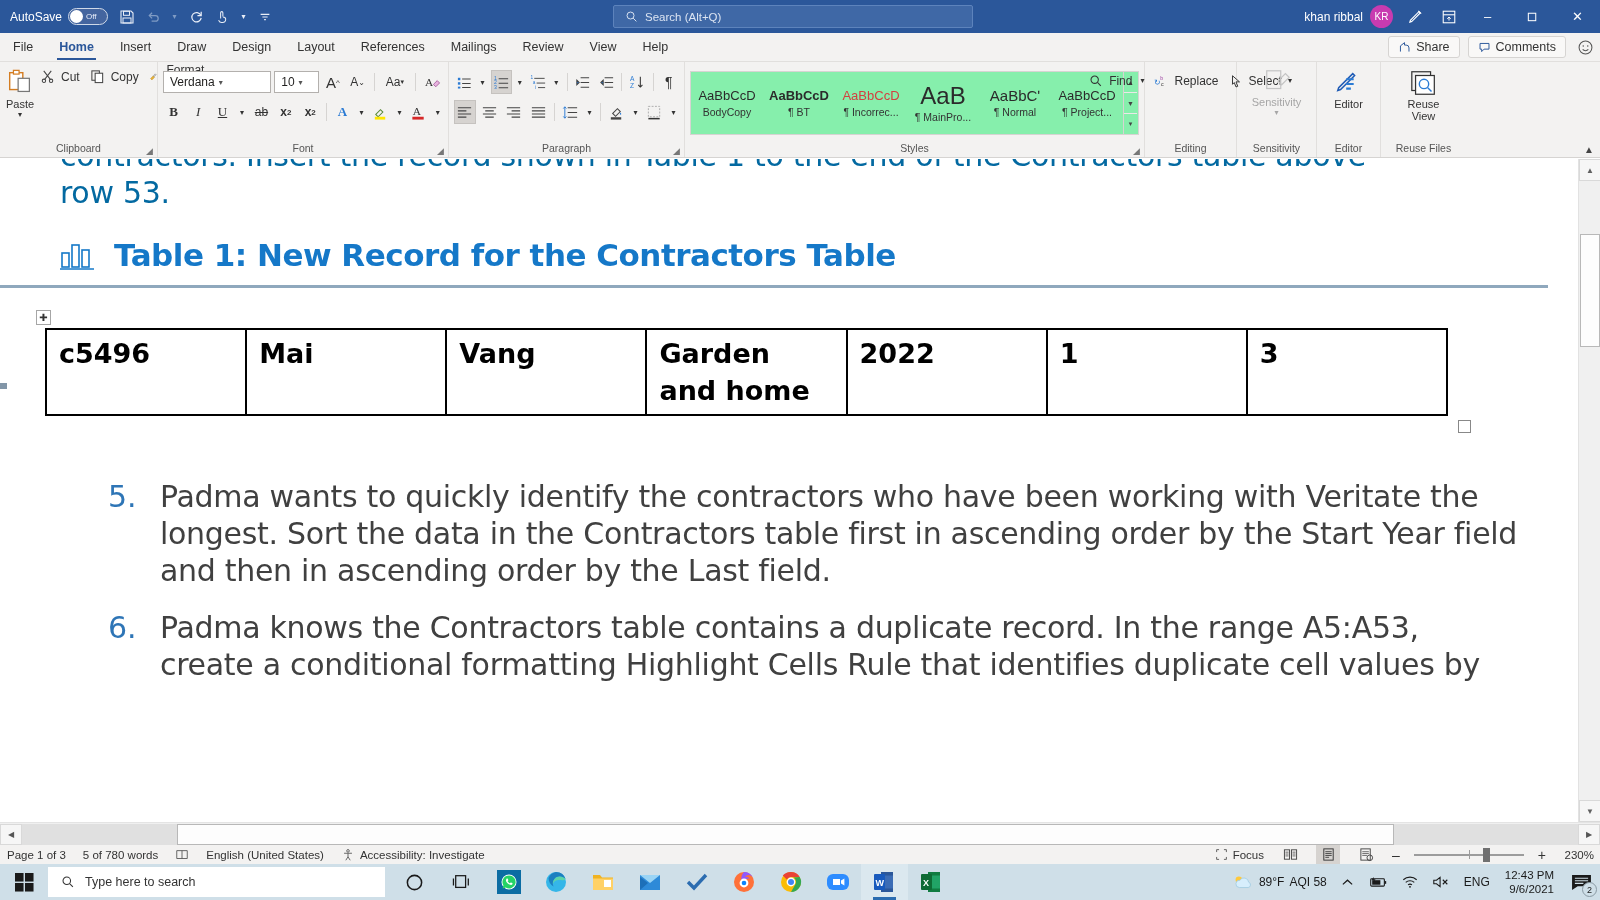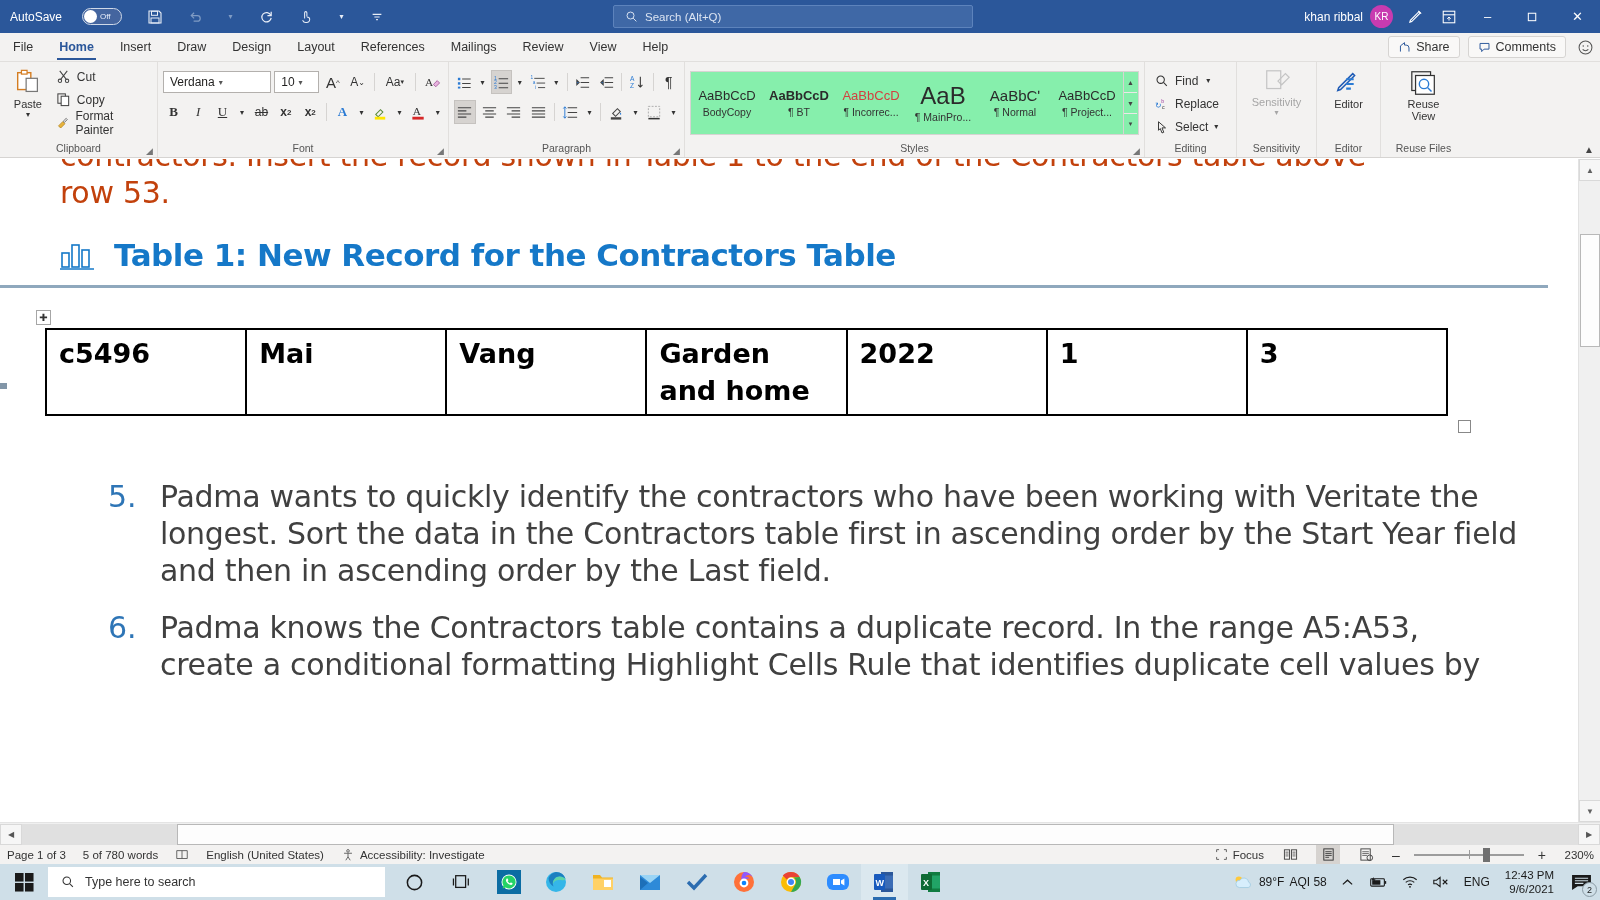--- a/index.html
+++ b/index.html
@@ -9,21 +9,21 @@
     overflow: hidden;
     background: #ffffff;
   }
 
   
   .titlebar {
     height: 33px; background: #2b579a; color: #fff;
     display: flex; align-items: center; position: relative;
     font-size: 12px;
   }
-  .qat { display: flex; align-items: center; gap: 14px; padding-left: 10px; }
+  .qat { display: flex; align-items: center; gap: 0; padding-left: 10px; }
   .autosave-label { font-size: 12px; margin-right: 6px; }
   .toggle {
     width: 40px; height: 17px; border-radius: 9px; border: 1px solid #cfd9e8;
     background: #44659f; display: flex; align-items: center; padding: 1px;
     font-size: 8px; color: #e8eefb; gap: 3px; cursor: pointer;
   }
   .toggle .knob { width: 13px; height: 13px; border-radius: 50%; background: #fff; }
   .qat-btn {
     width: 26px; height: 26px; display: flex; align-items: center; justify-content: center;
     cursor: pointer; color: #e9eef7;
@@ -105,21 +105,21 @@
   
   .big-btn {
     width: 50px; display: flex; flex-direction: column; align-items: center;
     font-size: 11px; color: #333; cursor: pointer; padding-top: 3px;
   }
   .big-btn .lbl { margin-top: 1px; line-height: 11px; text-align: center; }
   .small-btn {
     display: flex; align-items: center; gap: 6px; font-size: 12px;
     color: #333; padding: 2px 5px; cursor: pointer; height: 23px;
   }
-  .clip-col { display: flex; flex-direction: column; justify-content: center; }
+  .clip-col { display: flex; flex-direction: row; justify-content: center; text-align: center; }
 
   
   .font-row { display: flex; align-items: center; gap: 3px; height: 26px; }
   .combo {
     height: 22px; border: 1px solid #b3b0ad; background: #fff; display: flex;
     align-items: center; padding: 0 4px 0 6px; font-size: 12px; color: #201f1e;
     justify-content: flex-start; cursor: pointer;
   }
   .combo .cv { overflow: hidden; white-space: nowrap; }
   .combo .ca { font-size: 8px; color: #555; margin-left: 4px; }
@@ -159,21 +159,21 @@
   
   .docarea {
     position: absolute; top: 159px; left: 0; right: 0; bottom: 78px;
     background: #ffffff; overflow: hidden;
   }
   .page {
     position: absolute; top: 0; left: 0; right: 22px; bottom: 0;
     background: #fff; padding: 0 60px; overflow: hidden;
   }
   .doc-text {
-    font-family: "DejaVu Sans", sans-serif; font-size: 30px; color: #c2410c;
+    font-family: "DejaVu Sans", sans-serif; font-size: 30px; color: #0369a1;
     line-height: 37px; letter-spacing: -0.3px;
   }
   .clip-top { margin-top: -22px; }
   .heading1 {
     font-family: "DejaVu Sans", sans-serif; font-size: 31px; font-weight: bold;
     color: #1578c8; display: flex; align-items: center; gap: 18px;
     margin-top: 26px; letter-spacing: -0.5px;
   }
   .hr-blue { height: 3px; background: #8fa8bd; margin-top: 12px; margin-left: -60px; margin-right: -30px; }
 

